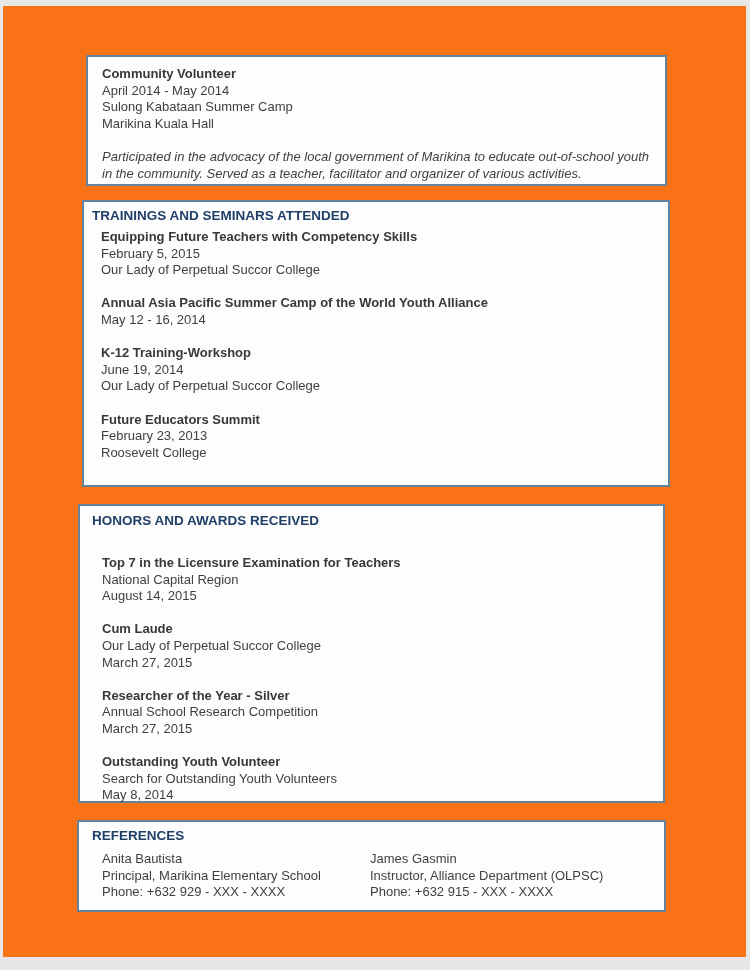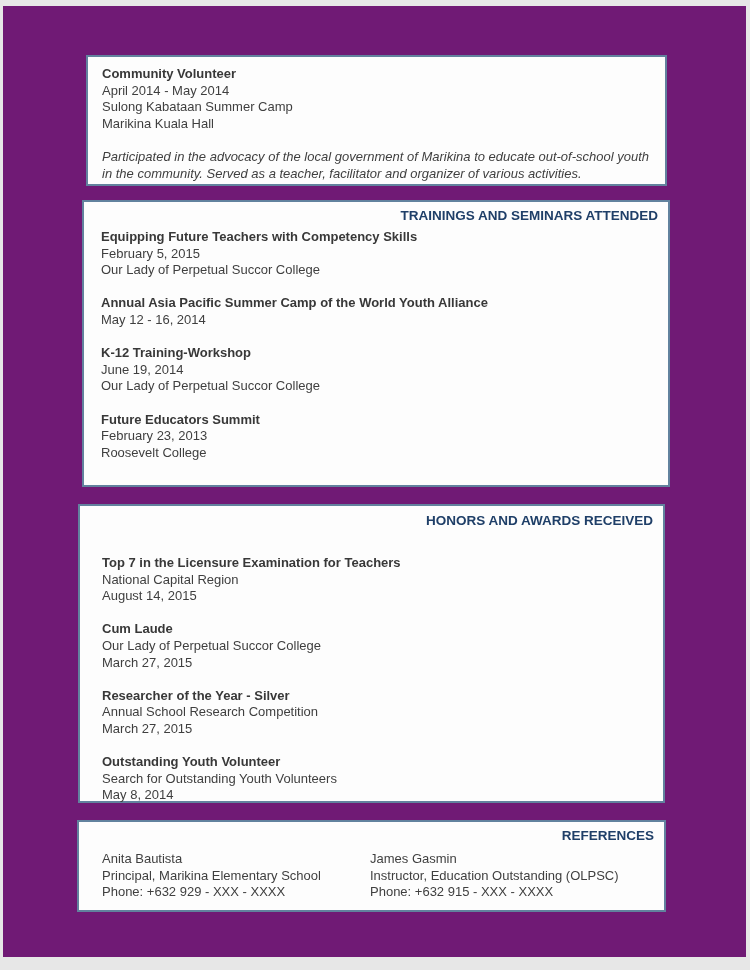--- a/index.html
+++ b/index.html
@@ -12,36 +12,35 @@
   body{
     background:#e7e7e7;
     font-family:"Liberation Sans", sans-serif;
     position:relative;
     overflow:hidden;
   }
   .page{
     position:absolute;
     left:3px; top:6px;
     width:743px; height:951px;
-    background:#701a75;
+    background:#f97316;
   }
   .section-box{
     position:absolute;
     border:2px solid var(--border);
     background:#fdfdfd;
     color:var(--text);
     font-size:13px;
     line-height:16.6px;
   }
   .section-heading{
     color:var(--heading);
     font-weight:bold;
     font-size:13.5px;
     line-height:18px;
-    text-align:right;
   }
   .entry-title{font-weight:bold;color:#383838;}
   .entry{margin-bottom:16.6px;}
   .entry:last-child{margin-bottom:0;}
   .desc{font-style:italic;margin-top:16.6px;}
   .line{display:block;}
 
   
   .box-volunteer{left:83px; top:49px; width:581px; height:131px; padding:9px 10px 0 14px;}
 
@@ -129,19 +128,19 @@
   <div class="section-box box-references">
     <div class="section-heading">REFERENCES</div>
     <div class="ref-row">
       <div class="ref-col">
         <span class="line">Anita Bautista</span>
         <span class="line">Principal, Marikina Elementary School</span>
         <span class="line">Phone: +632 929 - XXX - XXXX</span>
       </div>
       <div class="ref-col second">
         <span class="line">James Gasmin</span>
-        <span class="line">Instructor, Education Outstanding (OLPSC)</span>
+        <span class="line">Instructor, Alliance Department (OLPSC)</span>
         <span class="line">Phone: +632 915 - XXX - XXXX</span>
       </div>
     </div>
   </div>
 
 </div>
 
 </body></html>

